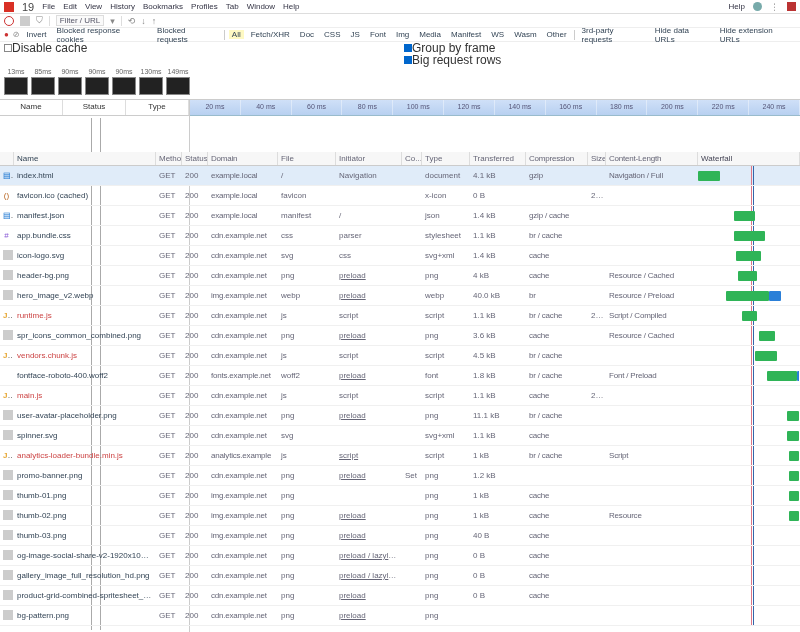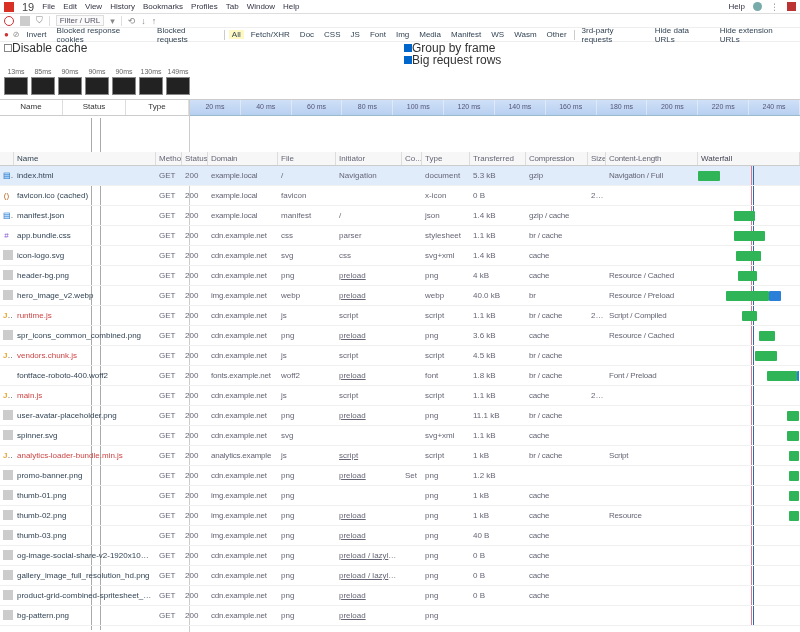--- a/index.html
+++ b/index.html
@@ -243,21 +243,21 @@
       <div class="row sel">
         <div class="c-icon"><span class="ricon-data">▤</span></div>
         <div class="c-name">index.html</div>
         <div class="c-meth">GET</div>
         <div class="c-stat">200</div>
         <div class="c-dom">example.local</div>
         <div class="c-file">/</div>
         <div class="c-init">Navigation</div>
         <div class="c-coo"></div>
         <div class="c-type">document</div>
-        <div class="c-tr">5.3 kB</div>
+        <div class="c-tr">4.1 kB</div>
         <div class="c-cm">gzip</div>
         <div class="c-sp"></div>
         <div class="c-cl">Navigation / Full</div>
         <div class="c-wf">
           <div class="wfline"></div>
           <div class="wfline2"></div>
           <div class="wfbar" style="left: 0%; width: 22%;"></div>
         </div>
       </div>
       <div class="row">

